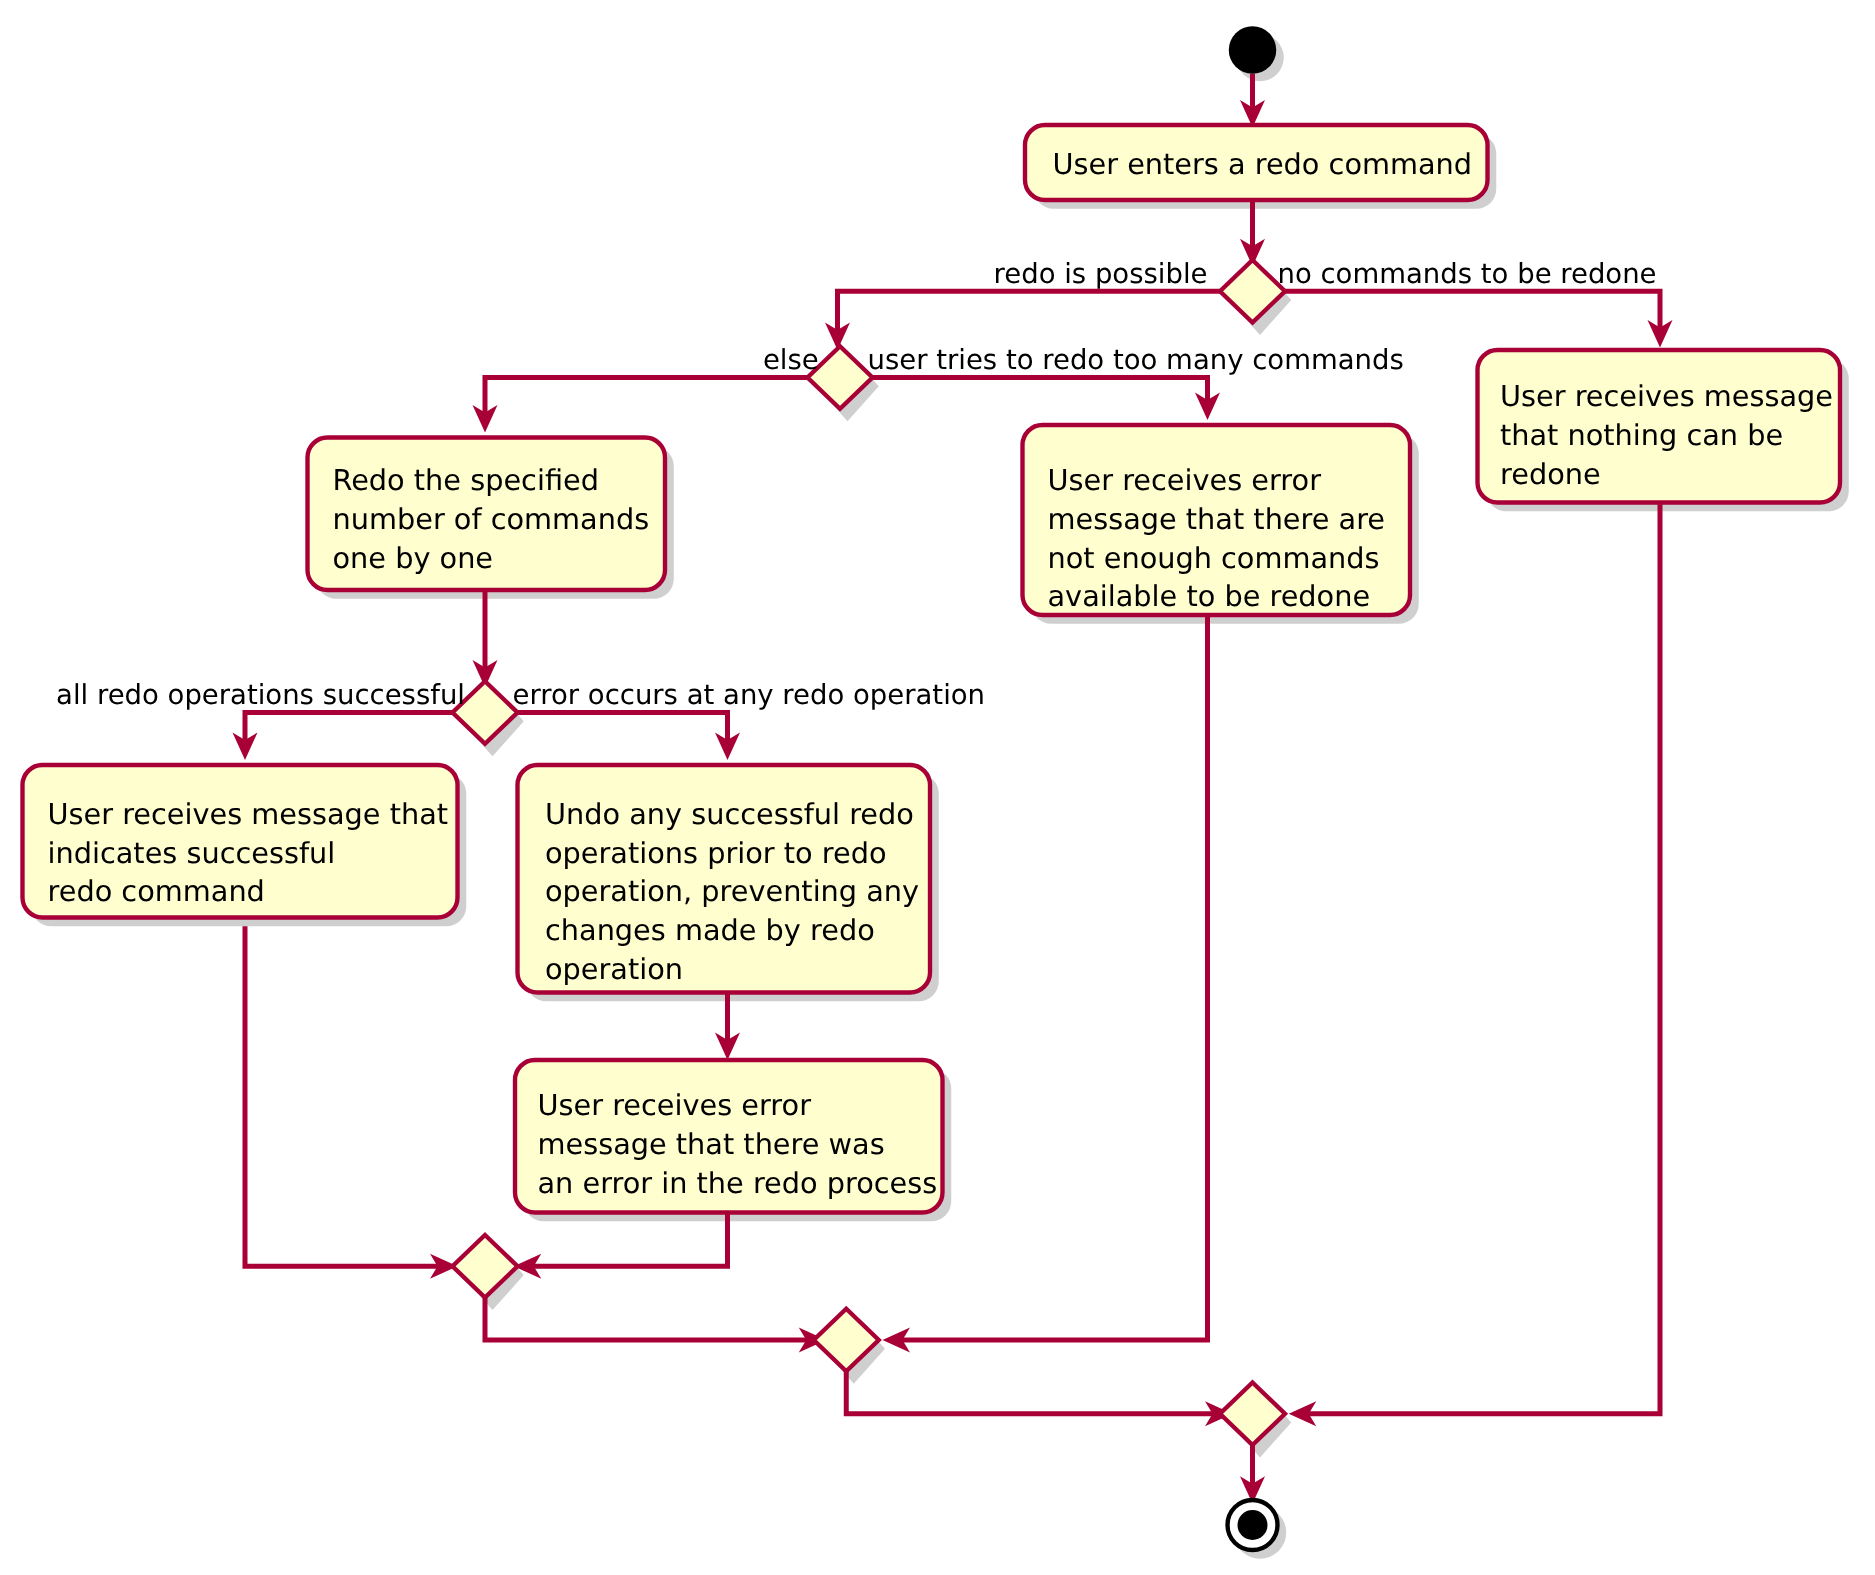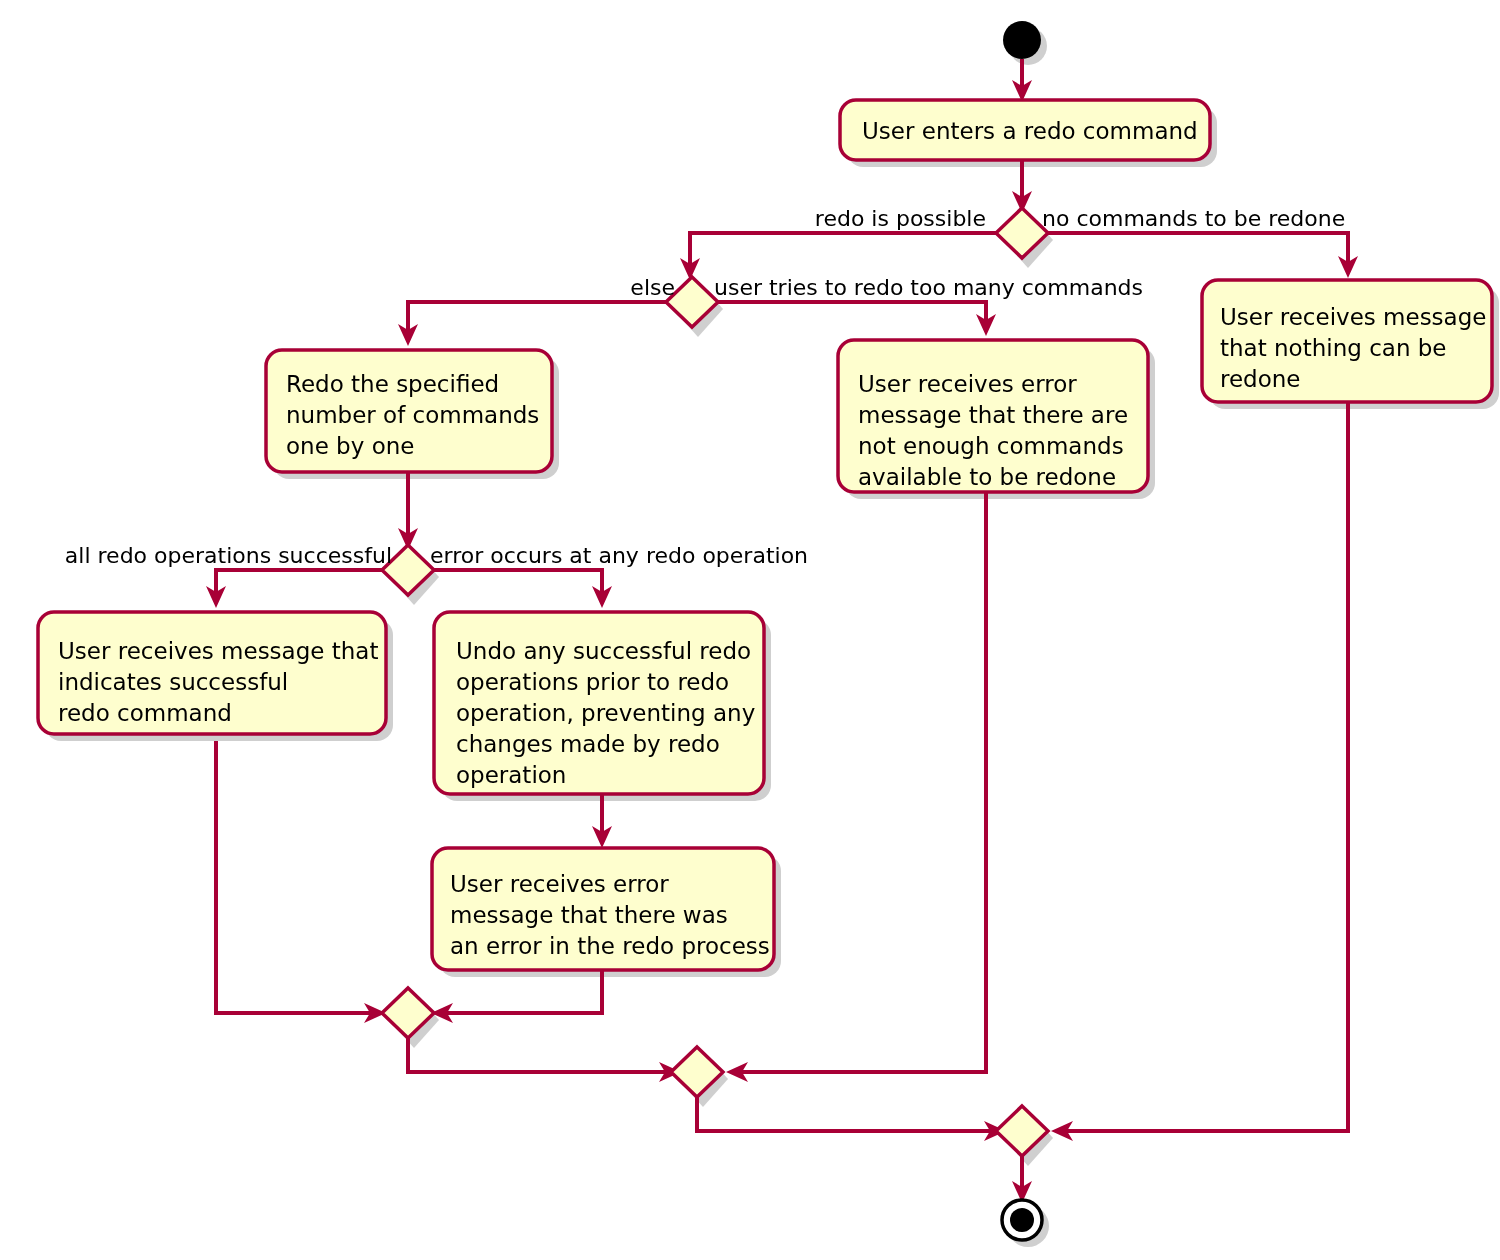--- a/index.html
+++ b/index.html
@@ -11,21 +11,20 @@
   body {
     width: 1500px;
     height: 1260px;
     font-family: "DejaVu Sans", sans-serif;
     overflow: hidden;
   }
   #diagram-root {
     position: relative;
     width: 1245px;
     height: 1260px;
-    margin-left: 20px;
   }
   svg#activity-svg {
     display: block;
     width: 1500px;
     height: 1260px;
   }
   .edge-line {
     stroke: #A80036;
     stroke-width: 4;
     fill: none;

